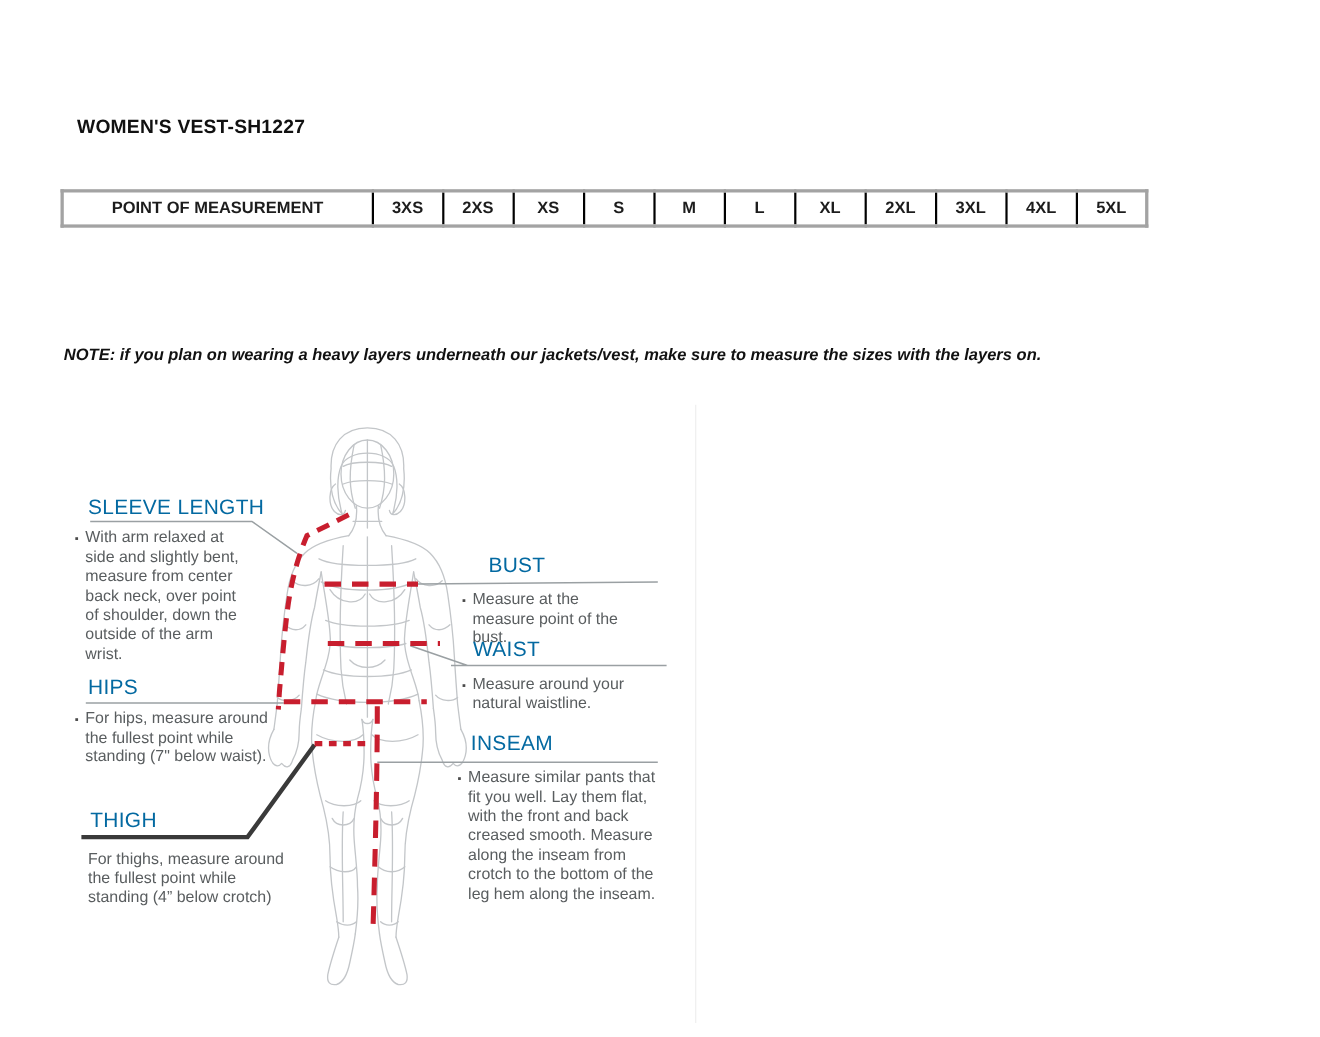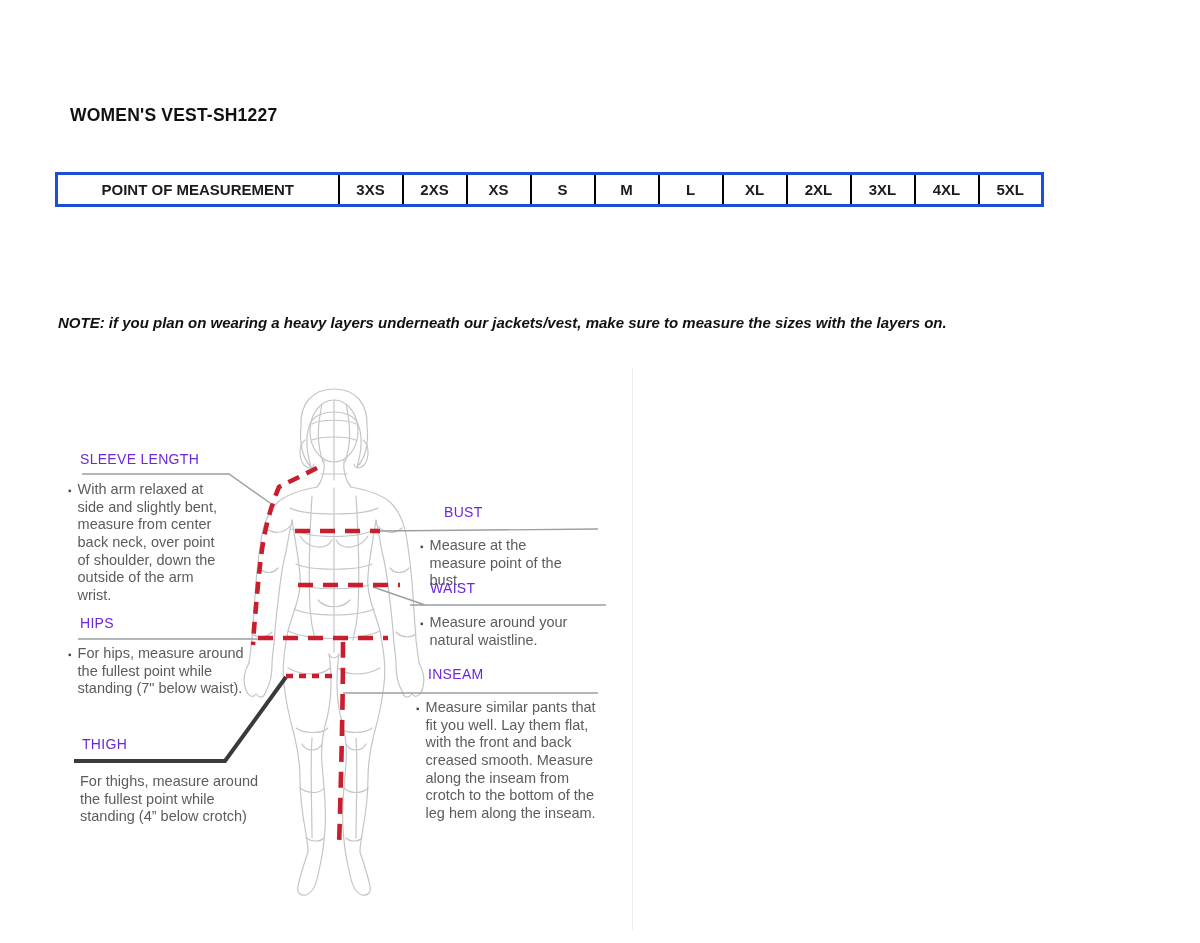--- a/index.html
+++ b/index.html
@@ -8,21 +8,21 @@
     font-family:"Liberation Sans",sans-serif;color:#1c1c1c;
   }
   .page-title{
     position:absolute;left:58px;top:93px;margin:12px;
     font-size:17.5px;font-weight:bold;letter-spacing:.2px;color:#111;
   }
   
   table.size-chart{
     position:absolute;left:55px;top:172px;width:986px;height:115px;
     border-collapse:collapse;table-layout:fixed;
-    border:3px solid #1d4ed8;
+    border:3px solid #a3a3a3;
   }
   table.size-chart col.c-first{width:282px;}
   table.size-chart col.c-size{width:64px;}
   table.size-chart th,table.size-chart td{
     border:2px solid #000;vertical-align:middle;white-space:nowrap;
     font-size:15px;padding:0;text-align:center;
   }
   table.size-chart thead tr{height:32px;}
   table.size-chart tbody tr{height:41px;}
   th.poml,td.row-label{text-align:left;padding-left:4px;font-weight:bold;}
@@ -33,21 +33,21 @@
     position:absolute;left:58px;top:314px;margin:0;width:1090px;
     font-size:15px;font-weight:bold;color:#111;letter-spacing:0px;font-style:italic;
   }
   
   .diagram{
     position:absolute;left:58px;top:368px;width:574px;height:562px;
     border-right:1px solid #ededed;
   }
   .diagram svg{position:absolute;left:0;top:0;}
   .dlabel{
-    position:absolute;font-size:14px;color:#6d28d9;letter-spacing:.3px;
+    position:absolute;font-size:19px;color:#0369a1;letter-spacing:.3px;
     white-space:nowrap;
   }
   .desc{
     position:absolute;display:flex;align-items:flex-start;
     font-size:14.5px;line-height:1.22;color:#595d5f;
   }
   .desc .bullet{
     flex:0 0 auto;font-size:10px;line-height:1;margin:5px 6px 0 0;color:#4a4a4a;
   }
   .fig{stroke:#c3c6c9;stroke-width:1.2;fill:none;stroke-linecap:round;stroke-linejoin:round;}

